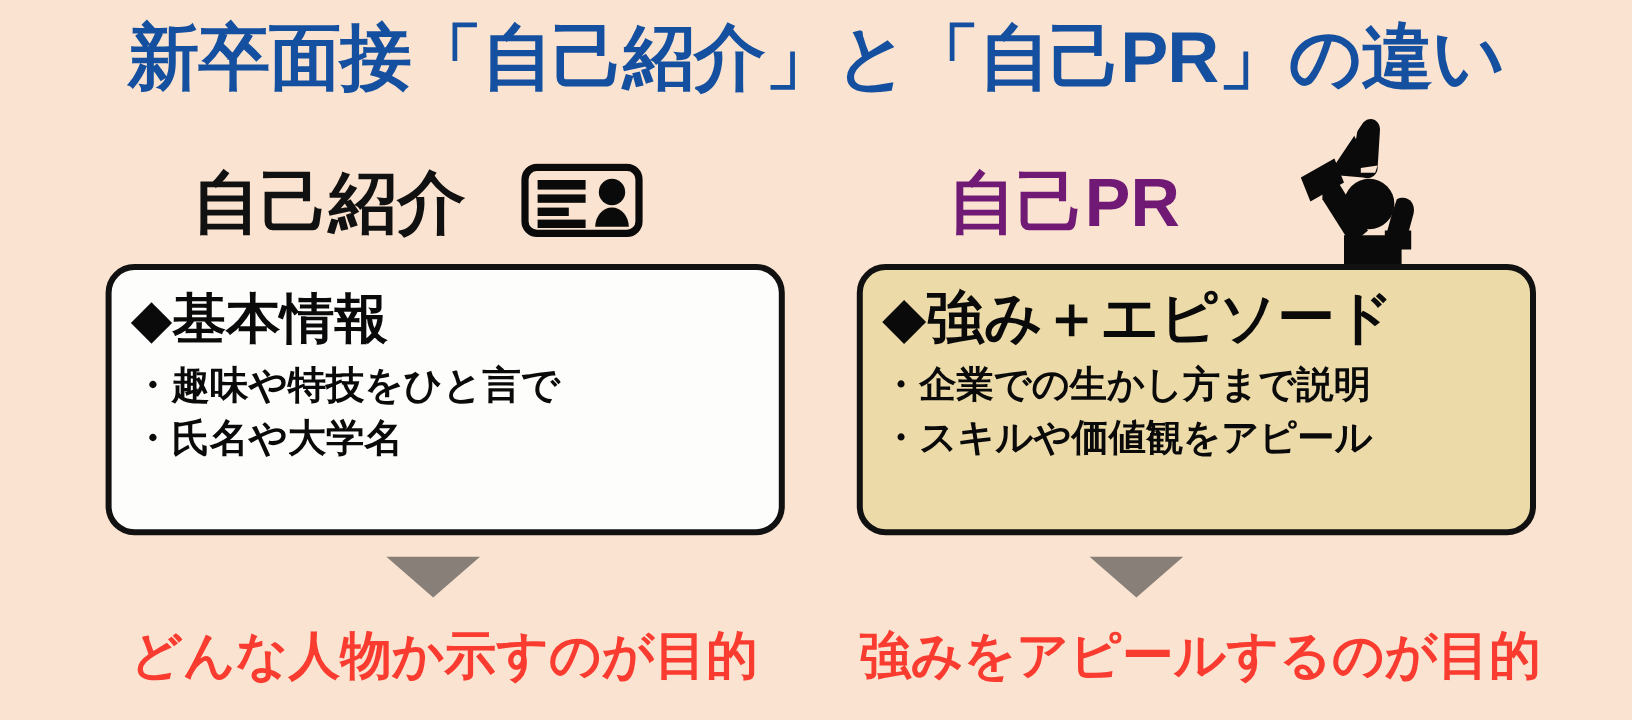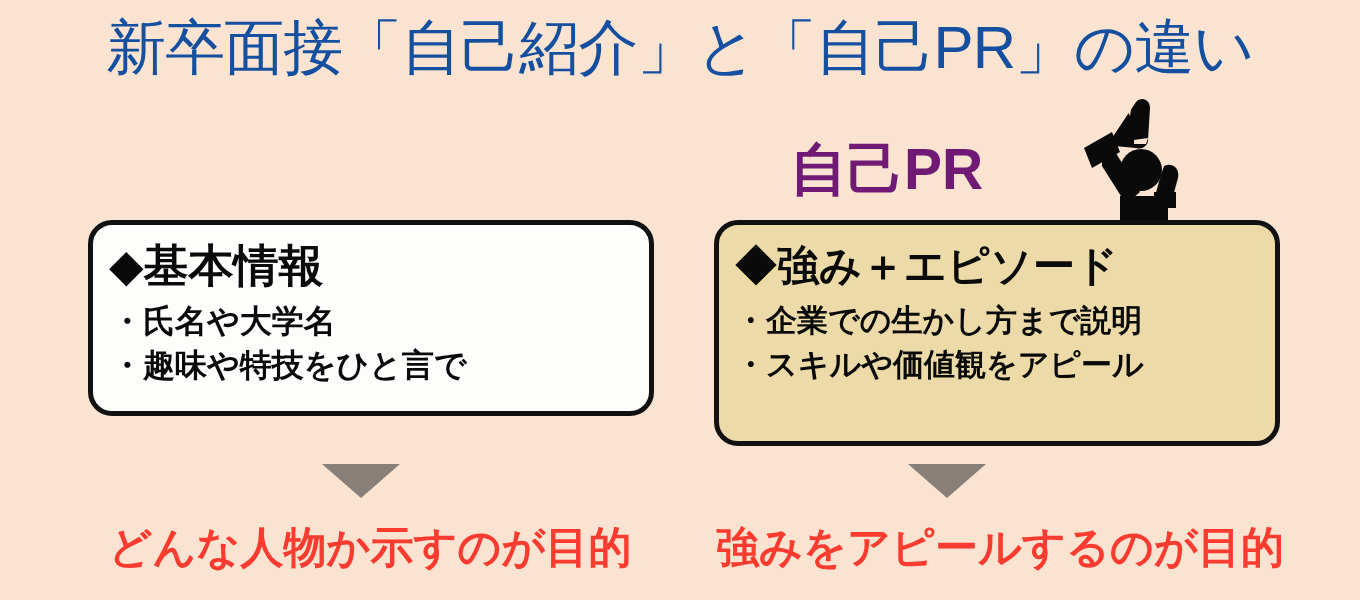--- a/index.html
+++ b/index.html
@@ -22,21 +22,21 @@
 
   
   .title {
     position: absolute;
     top: 10px;
     left: 0;
     width: 1360px;
     text-align: center;
     font-size: 60px;
     line-height: 76px;
-    font-weight: 400;
+    font-weight: 700;
     color: #14509f;
     letter-spacing: -1px;
     white-space: nowrap;
   }
 
   
   .col-head {
     position: absolute;
     display: flex;
     align-items: center;
@@ -77,39 +77,39 @@
     position: absolute;
     box-sizing: border-box;
     border: 5px solid #111111;
     border-radius: 24px;
     padding: 12px 0 0 0;
   }
   #card-left {
     left: 88px;
     top: 220px;
     width: 566px;
-    height: 196px;
+    height: 226px;
     background: #fdfdfc;
   }
   #card-right {
     left: 714px;
     top: 220px;
     width: 566px;
     height: 226px;
     background: #ecdba8;
   }
   .card-title {
     font-size: 45px;
     line-height: 58px;
     font-weight: 700;
     color: #0a0a0a;
     white-space: nowrap;
     padding-left: 16px;
   }
-  #card-right .card-title { font-size: 42px; font-family: Liberation Serif, serif; }
+  #card-right .card-title { font-size: 48px; }
   .card-list {
     margin: 4px 0 0 0;
     padding: 0;
     list-style: none;
   }
   .card-list li {
     font-size: 32px;
     line-height: 44px;
     font-weight: 700;
     color: #0a0a0a;
@@ -144,20 +144,34 @@
   #caption-left { left: 50px; width: 640px; }
   #caption-right { left: 660px; width: 680px; }
 </style>
 </head>
 <body>
 
 <div id="infographic">
 
   <div class="title">新卒面接「自己紹介」と「自己PR」の違い</div>
 
+  <div class="col-head" id="head-left">
+    <span class="head-text">自己紹介</span>
+    <span class="idcard-icon">
+      <svg width="102" height="62" viewBox="0 0 102 62" xmlns="http://www.w3.org/2000/svg">
+        <rect x="3.5" y="3.5" width="95" height="55" rx="10" ry="10" fill="none" stroke="#0a0a0a" stroke-width="6"></rect>
+        <rect x="14" y="14" width="40" height="8" fill="#0a0a0a"></rect>
+        <rect x="14" y="26" width="40" height="7" fill="#0a0a0a"></rect>
+        <rect x="14" y="37" width="26" height="7" fill="#0a0a0a"></rect>
+        <rect x="14" y="47" width="40" height="7" fill="#0a0a0a"></rect>
+        <circle cx="76" cy="24" r="11" fill="#0a0a0a"></circle>
+        <path d="M62 53 a14 16 0 0 1 28 0 z" fill="#0a0a0a"></path>
+      </svg>
+    </span>
+  </div>
 
   <div class="col-head" id="head-right">
     <span class="head-text">自己PR</span>
   </div>
 
   <span class="megaphone-icon">
     <svg width="124" height="130" viewBox="0 0 124 130" xmlns="http://www.w3.org/2000/svg">
       <g fill="#0a0a0a">
 
         <path d="M44 42 L68 6 C74 0 82 4 82 12 L80 44 C80 50 74 54 68 52 L46 50 Z"></path>
@@ -175,22 +189,22 @@
         <path d="M86 96 L108 96 L108 112 L86 112 Z"></path>
 
         <path d="M52 100 L100 100 L100 130 L52 130 Z"></path>
       </g>
     </svg>
   </span>
 
   <div class="card" id="card-left">
     <div class="card-title">◆基本情報</div>
     <ul class="card-list">
+      <li>・趣味や特技をひと言で</li>
       <li>・氏名や大学名</li>
-      <li>・趣味や特技をひと言で</li>
     </ul>
   </div>
 
   <div class="card" id="card-right">
     <div class="card-title">◆強み＋エピソード</div>
     <ul class="card-list">
       <li>・企業での生かし方まで説明</li>
       <li>・スキルや価値観をアピール</li>
     </ul>
   </div>

